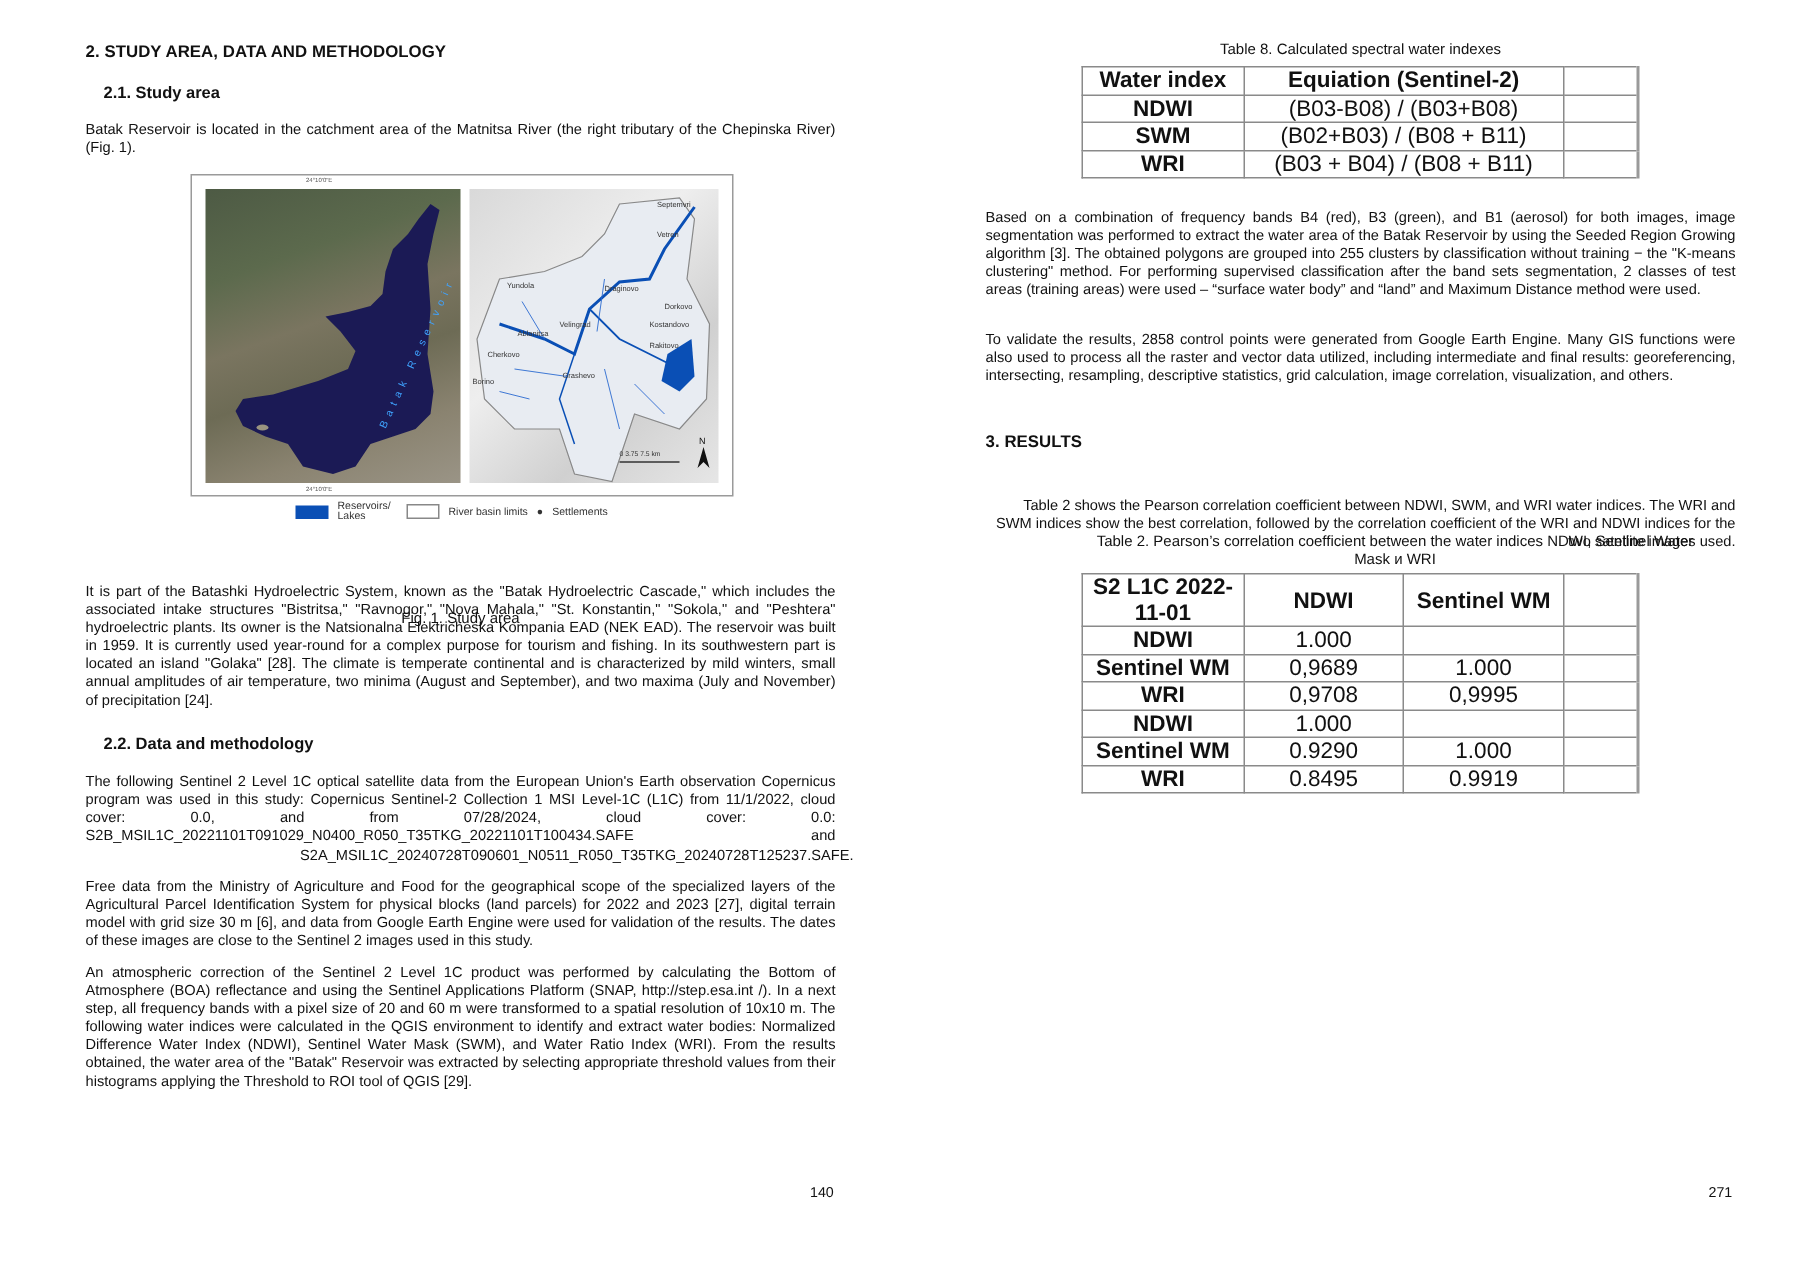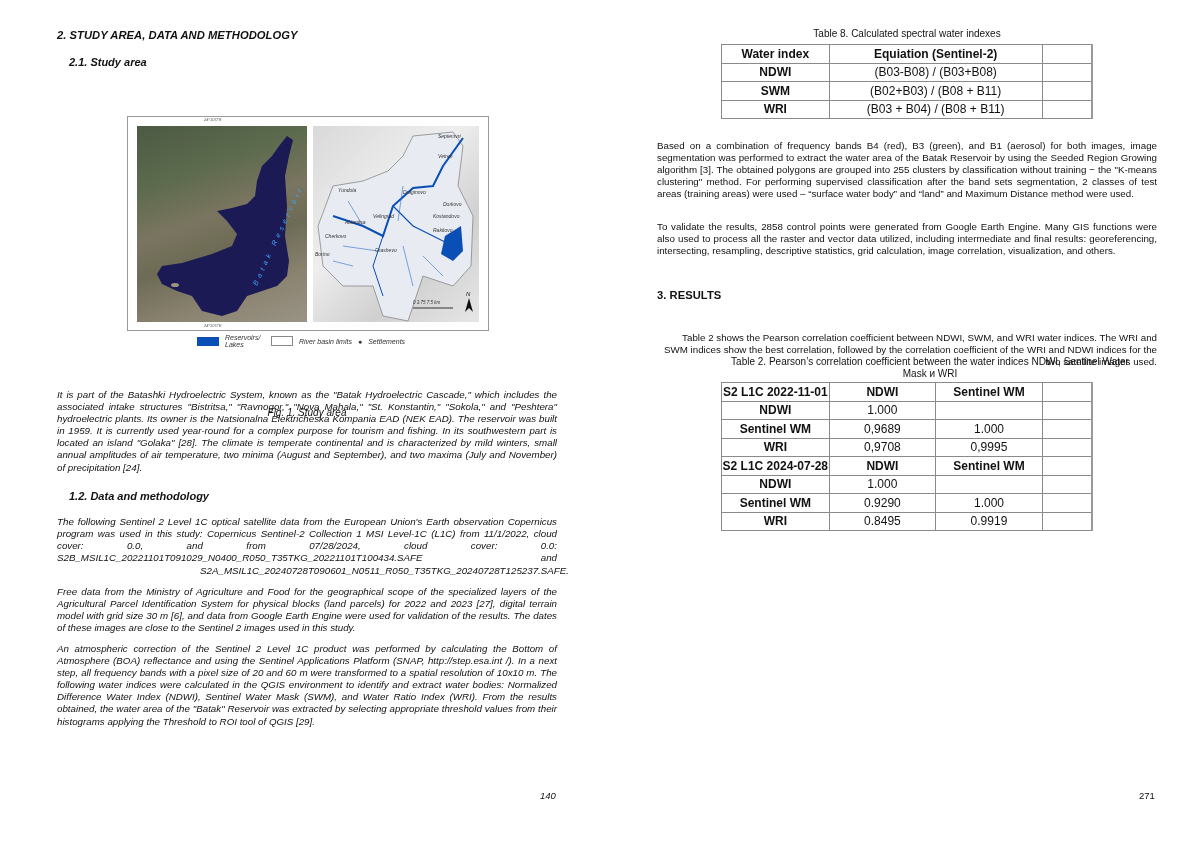--- a/index.html
+++ b/index.html
@@ -1,40 +1,41 @@
 <!DOCTYPE html>
 <html><head>
 <meta charset="utf-8">
 <style>
   html,body{margin:0;padding:0;background:#fff;}
   body{width:1200px;height:849px;position:relative;overflow:hidden;font-family:"Liberation Sans",sans-serif;color:#111;}
   .page{position:absolute;top:0;height:849px;}
-  #page-left{left:0;width:600px;font-style:italic;}
+  #page-left{left:0;width:600px;}
   #page-right{left:600px;width:600px;}
   .abs{position:absolute;}
   .h1{font-weight:bold;font-size:11.2px;letter-spacing:0.05px;}
   .h2{font-weight:bold;font-size:11px;margin-left:12px;}
   .p{font-size:9.75px;line-height:12.1px;text-align:justify;}
   .p.last-just{text-align-last:justify;}
   .cap{font-size:10px;text-align:center;}
   .pn{font-size:9.5px;}
-  table.t{border-collapse:collapse;font-size:12px;position:absolute;}
+  table.t{border-collapse:collapse;font-size:15px;position:absolute;}
   table.t td{border:1px solid #8a8a8a;height:17.5px;padding:0;text-align:center;vertical-align:middle;}
   table.t td.b{font-weight:bold;}
   table.t td.last{border-right:2px solid #9a9a9a;}
   .fig{position:absolute;border:1px solid #9a9a9a;background:#fff;}
   .legend{position:absolute;font-size:7px;color:#333;display:flex;align-items:center;gap:6px;}
   .sw{display:inline-block;width:22px;height:9px;}
 </style>
 </head>
 <body>
 
 <div class="page" id="page-left">
   <div class="abs h1" style="left:57px;top:29px;">2. STUDY AREA, DATA AND METHODOLOGY</div>
   <div class="abs h2" style="left:57px;top:56px;">2.1. Study area</div>
+  <div class="abs p" style="left:57px;top:81px;width:500px;">Batak Reservoir is located in the catchment area of the Matnitsa River (the right tributary of the Chepinska River) (Fig. 1).</div>
 
   <div class="fig" style="left:127px;top:116px;width:360px;height:213px;">
 
     <div class="abs" style="left:9px;top:9px;width:170px;height:196px;background:linear-gradient(160deg,#4d5a44 0%,#5c6a4d 25%,#7a7560 45%,#6d6b55 60%,#8a8370 80%,#9a9486 100%);overflow:hidden;">
       <svg width="170" height="196" viewBox="0 0 170 196">
         <path d="M150 10 L156 14 L152 30 L148 50 L150 80 L148 110 L152 135 L150 150 L140 160 L125 165 L110 170 L100 185 L85 190 L65 185 L55 170 L40 165 L25 158 L20 148 L25 140 L45 137 L75 128 L95 120 L100 108 L90 95 L80 85 L95 82 L110 78 L118 70 L120 55 L125 40 L135 30 L142 20 Z" fill="#1b1a55"></path>
         <ellipse cx="38" cy="159" rx="4" ry="2" fill="#9a9480"></ellipse>
         <text x="120" y="160" fill="#3fa3ff" font-size="7" transform="rotate(-65 120 160)" font-family="Liberation Sans, sans-serif" letter-spacing="4">Batak Reservoir</text>
       </svg>
     </div>
@@ -74,21 +75,21 @@
     <span style="width:40px;line-height:7px;">Reservoirs/ Lakes</span>
     <span class="sw" style="border:1px solid #888;background:#fff;width:20px;height:8px;"></span>
     <span>River basin limits</span>
     <span style="font-size:7px;">●</span>
     <span>Settlements</span>
   </div>
 
   <div class="abs cap" style="left:57px;top:373px;width:500px;margin-top:34px;">Fig. 1. Study area</div>
   <div class="abs p" style="left:57px;top:389px;width:500px;">It is part of the Batashki Hydroelectric System, known as the "Batak Hydroelectric Cascade," which includes the associated intake structures "Bistritsa," "Ravnogor," "Nova Mahala," "St. Konstantin," "Sokola," and "Peshtera" hydroelectric plants. Its owner is the Natsionalna Elektricheska Kompania EAD (NEK EAD). The reservoir was built in 1959. It is currently used year-round for a complex purpose for tourism and fishing. In its southwestern part is located an island "Golaka" [28]. The climate is temperate continental and is characterized by mild winters, small annual amplitudes of air temperature, two minima (August and September), and two maxima (July and November) of precipitation [24].</div>
 
-  <div class="abs h2" style="left:57px;top:490px;">1.2. Data and methodology</div>
+  <div class="abs h2" style="left:57px;top:490px;">2.2. Data and methodology</div>
   <div class="abs p last-just" style="left:57px;top:516px;width:500px;">The following Sentinel 2 Level 1C optical satellite data from the European Union's Earth observation Copernicus program was used in this study: Copernicus Sentinel-2 Collection 1 MSI Level-1C (L1C) from 11/1/2022, cloud cover: 0.0, and from 07/28/2024, cloud cover: 0.0: S2B_MSIL1C_20221101T091029_N0400_R050_T35TKG_20221101T100434.SAFE and</div>
   <div class="abs p" style="left:69px;top:565px;width:500px;text-align:right;">S2A_MSIL1C_20240728T090601_N0511_R050_T35TKG_20240728T125237.SAFE.</div>
   <div class="abs p" style="left:57px;top:586px;width:500px;">Free data from the Ministry of Agriculture and Food for the geographical scope of the specialized layers of the Agricultural Parcel Identification System for physical blocks (land parcels) for 2022 and 2023 [27], digital terrain model with grid size 30 m [6], and data from Google Earth Engine were used for validation of the results. The dates of these images are close to the Sentinel 2 images used in this study.</div>
   <div class="abs p" style="left:57px;top:643px;width:500px;">An atmospheric correction of the Sentinel 2 Level 1C product was performed by calculating the Bottom of Atmosphere (BOA) reflectance and using the Sentinel Applications Platform (SNAP, http://step.esa.int /). In a next step, all frequency bands with a pixel size of 20 and 60 m were transformed to a spatial resolution of 10x10 m. The following water indices were calculated in the QGIS environment to identify and extract water bodies: Normalized Difference Water Index (NDWI), Sentinel Water Mask (SWM), and Water Ratio Index (WRI). From the results obtained, the water area of the "Batak" Reservoir was extracted by selecting appropriate threshold values from their histograms applying the Threshold to ROI tool of QGIS [29].</div>
 
   <div class="abs pn" style="left:540px;top:790px;">140</div>
 </div>
 
 <div class="page" id="page-right">
   <div class="abs cap" style="left:121px;top:28px;width:372px;">Table 8. Calculated spectral water indexes</div>
@@ -159,26 +160,20 @@
       <td>1.000</td>
       <td class="last"></td>
     </tr>
     <tr>
       <td class="b">WRI</td>
       <td>0,9708</td>
       <td>0,9995</td>
       <td class="last"></td>
     </tr>
     <tr>
-      <td class="b">S2 L1C 2024-07-28</td>
-      <td class="b">NDWI</td>
-      <td class="b">Sentinel WM</td>
-      <td class="last"></td>
-    </tr>
-    <tr>
       <td class="b">NDWI</td>
       <td>1.000</td>
       <td></td>
       <td class="last"></td>
     </tr>
     <tr>
       <td class="b">Sentinel WM</td>
       <td>0.9290</td>
       <td>1.000</td>
       <td class="last"></td>

